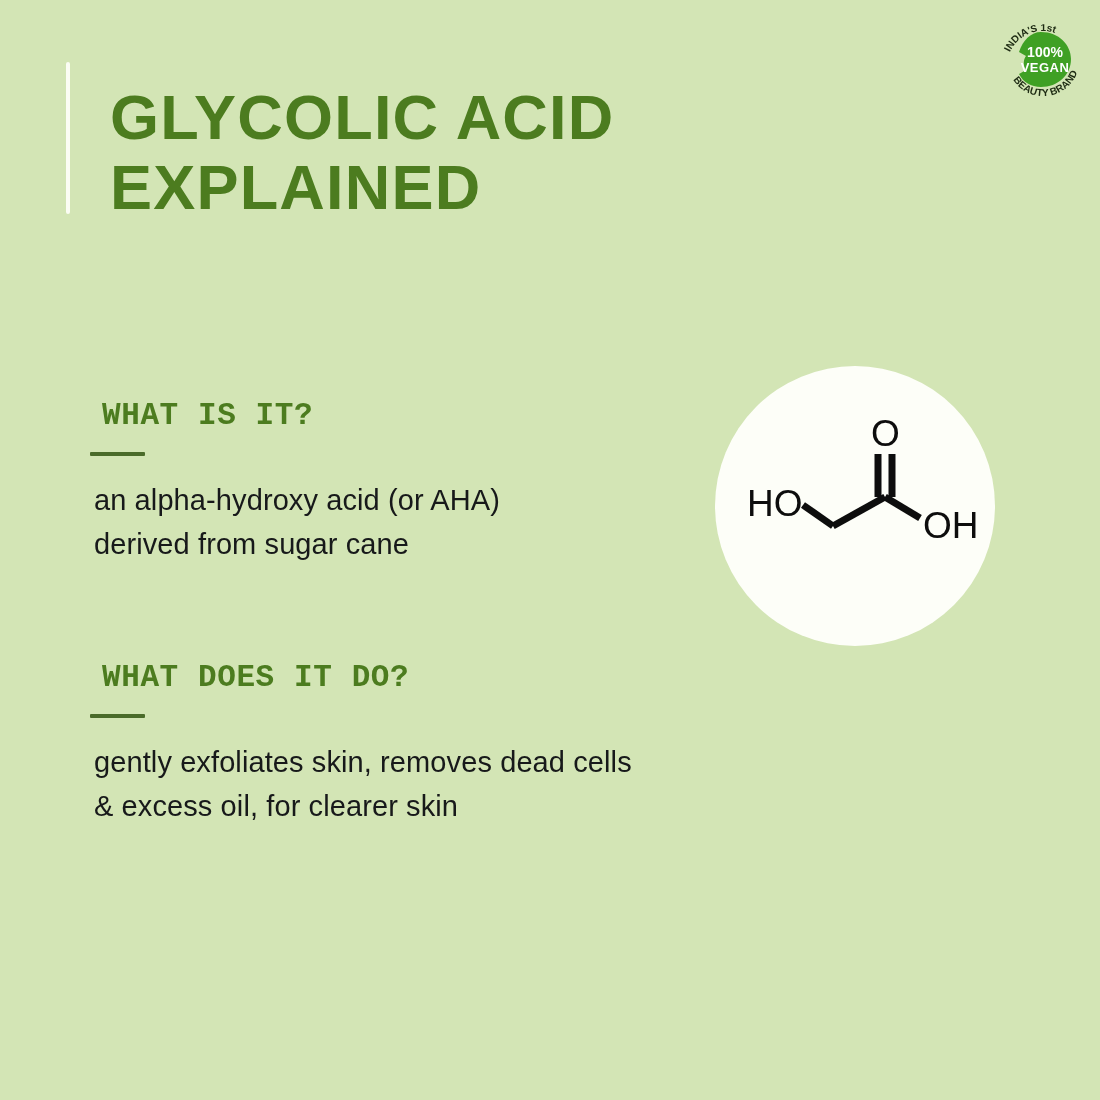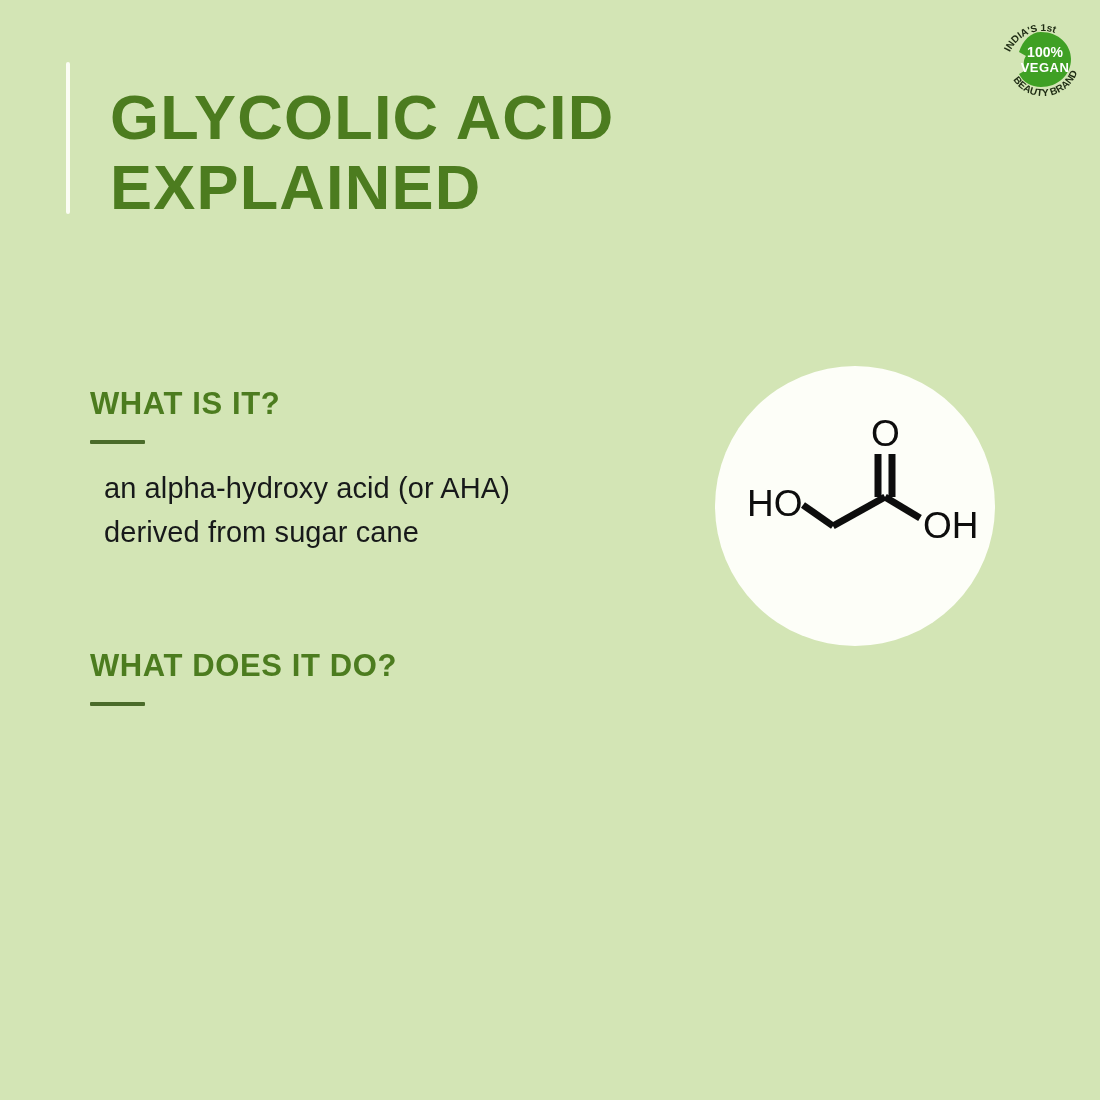--- a/index.html
+++ b/index.html
@@ -68,39 +68,39 @@
   
   .section {
     position: absolute;
     left: 90px;
     width: 600px;
   }
   .section-1 { top: 386px; }
   .section-2 { top: 648px; }
 
   .section-heading {
-    margin: 0;
-    font-family: Liberation Sans, sans-serif;
+    margin: 12px;
+    font-family: Liberation Mono, monospace;
     font-size: 31px;
     line-height: 36px;
     font-weight: 700;
     letter-spacing: 0.6px;
     color: #4c7c1f;
     text-transform: uppercase;
   }
   .section-rule {
     margin: 18px 0 0 0;
     width: 55px;
     height: 4px;
     background: #4a6b2a;
     border: 0;
     border-radius: 1px;
   }
   .section-body {
-    margin: 22px 0 0 14px;
+    margin: 22px 0 0 4px;
     font-family: "Liberation Sans", sans-serif;
     font-size: 29px;
     line-height: 44px;
     font-weight: 400;
     color: #17191a;
     white-space: pre-line;
     letter-spacing: 0.1px;
   }
 
   
@@ -169,20 +169,22 @@
   <div class="section section-1">
     <h2 class="section-heading">WHAT IS IT?</h2>
     <hr class="section-rule">
     <p class="section-body">an alpha-hydroxy acid (or AHA)
 derived from sugar cane</p>
   </div>
 
   <div class="section section-2">
     <h2 class="section-heading">WHAT DOES IT DO?</h2>
     <hr class="section-rule">
+    <p class="section-body">gently exfoliates skin, removes dead cells
+&amp; excess oil, for clearer skin</p>
   </div>
 
   <div class="molecule-circle">
     <svg width="280" height="280" viewBox="0 0 280 280" xmlns="http://www.w3.org/2000/svg">
       <g stroke="#0d0d0d" stroke-width="7" stroke-linecap="butt" fill="none">
 
         <line x1="88" y1="139" x2="118" y2="160"></line>
 
         <line x1="118" y1="160" x2="170" y2="131"></line>
 

